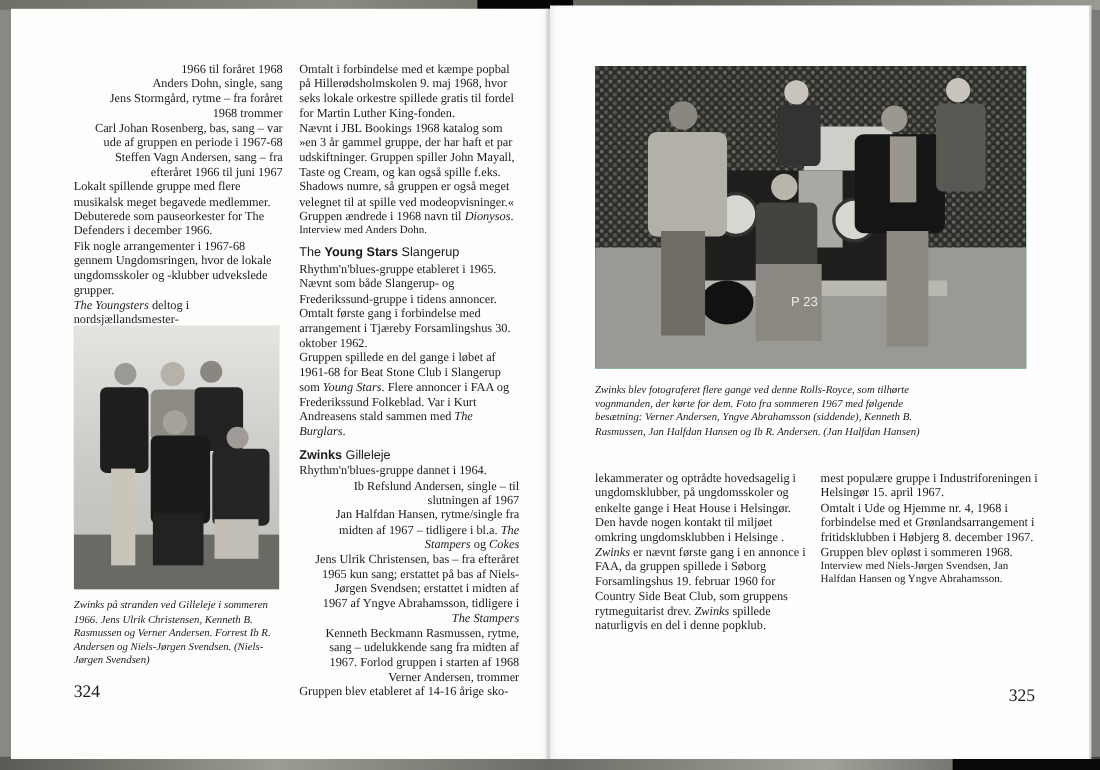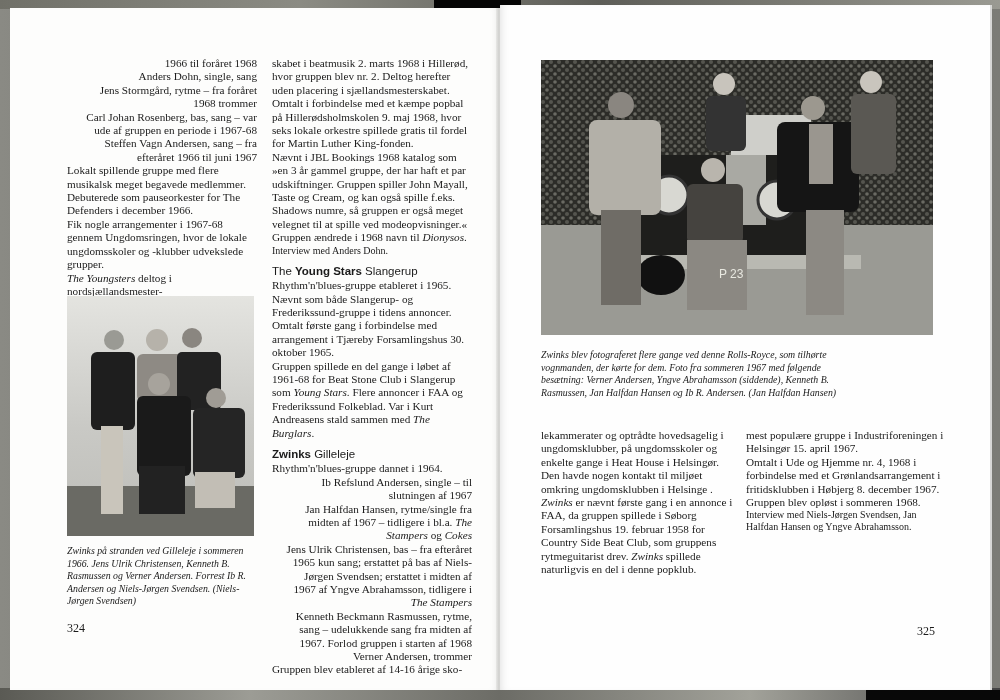--- a/index.html
+++ b/index.html
@@ -24,21 +24,21 @@
     background: linear-gradient(90deg,#e8e8e6,#cfcfcd 50%,#ececea); }
   .col { position:absolute; font-size:11.2px; line-height:13.4px; }
   .col p { margin:0; }
   .ind { padding-left:12px;text-align:right; }
   i, .it { font-style:italic; }
   .head { font-family:"Liberation Sans","DejaVu Sans",sans-serif; font-size:11.5px; margin-top:8px !important; margin-bottom:1px !important; }
   .head b { font-weight:bold; }
   .small { font-size:10px; line-height:12px; }
   .caption { font-style:italic; font-size:9.8px; line-height:12.6px; }
   .photo { position:absolute; overflow:hidden; }
-  .pagenum { position:absolute; font-size:12px; }
+  .pagenum { position:absolute; font-size:16px; }
 </style>
 </head>
 <body>
 
 <div class="bg-strip-top"></div>
 <div class="bg-black-a"></div>
 <div class="bg-strip-bottom"></div>
 <div class="bg-black-b"></div>
 
 <div class="page page-left"></div>
@@ -85,29 +85,28 @@
     <circle cx="149" cy="102" r="10" fill="#a09c95"></circle>
     <rect x="126" y="112" width="52" height="70" rx="6" fill="#252525"></rect>
     <rect x="128" y="176" width="40" height="36" fill="#c2beb5"></rect>
   </svg>
 </div>
 <div class="col caption" style="left:67px; top:545px; width:190px;">Zwinks på stranden ved Gilleleje i sommeren 1966. Jens Ulrik Christensen, Kenneth B. Rasmussen og Verner Andersen. Forrest Ib R. Andersen og Niels-Jørgen Svendsen. (Niels-Jørgen Svendsen)</div>
 
 <div class="pagenum" style="left:67px; top:621px;">324</div>
 
 <div class="col" style="left:272px; top:57px; width:200px;">
-  <p>skabet i beatmusik 2. marts 1968 i Hillerød, hvor gruppen blev nr. 2. Deltog herefter uden placering i sjællandsmesterskabet.</p>
   <p>Omtalt i forbindelse med et kæmpe popbal på Hillerødsholmskolen 9. maj 1968, hvor seks lokale orkestre spillede gratis til fordel for Martin Luther King-fonden.</p>
   <p>Nævnt i JBL Bookings 1968 katalog som »en 3 år gammel gruppe, der har haft et par udskiftninger. Gruppen spiller John Mayall, Taste og Cream, og kan også spille f.eks. Shadows numre, så gruppen er også meget velegnet til at spille ved modeopvisninger.«</p>
   <p><span>Gruppen ændrede i 1968 navn til </span><i>Dionysos</i><span>.</span></p>
   <p class="small">Interview med Anders Dohn.</p>
 
   <p class="head"><span>The </span><b>Young Stars</b><span> Slangerup</span></p>
   <p>Rhythm'n'blues-gruppe etableret i 1965.</p>
-  <p>Nævnt som både Slangerup- og Frederikssund-gruppe i tidens annoncer. Omtalt første gang i forbindelse med arrangement i Tjæreby Forsamlingshus 30. oktober 1965.</p>
+  <p>Nævnt som både Slangerup- og Frederikssund-gruppe i tidens annoncer. Omtalt første gang i forbindelse med arrangement i Tjæreby Forsamlingshus 30. oktober 1962.</p>
   <p><span>Gruppen spillede en del gange i løbet af 1961-68 for Beat Stone Club i Slangerup som </span><i>Young Stars</i><span>. Flere annoncer i FAA og Frederikssund Folkeblad. Var i Kurt Andreasens stald sammen med </span><i>The Burglars</i><span>.</span></p>
 
   <p class="head"><b>Zwinks</b><span> Gilleleje</span></p>
   <p>Rhythm'n'blues-gruppe dannet i 1964.</p>
   <p class="ind">Ib Refslund Andersen, single – til slutningen af 1967</p>
   <p class="ind"><span>Jan Halfdan Hansen, rytme/single fra midten af 1967 – tidligere i bl.a. </span><i>The Stampers</i><span> og </span><i>Cokes</i></p>
   <p class="ind"><span>Jens Ulrik Christensen, bas – fra efteråret 1965 kun sang; erstattet på bas af Niels-Jørgen Svendsen; erstattet i midten af 1967 af Yngve Abrahamsson, tidligere i </span><i>The Stampers</i></p>
   <p class="ind">Kenneth Beckmann Rasmussen, rytme, sang – udelukkende sang fra midten af 1967. Forlod gruppen i starten af 1968</p>
   <p class="ind">Verner Andersen, trommer</p>
   <p>Gruppen blev etableret af 14-16 årige sko-</p>
@@ -151,21 +150,21 @@
 
     <circle cx="330" cy="22" r="11" fill="#c9c5bd"></circle>
     <rect x="310" y="34" width="45" height="80" rx="6" fill="#5a5853"></rect>
     <text x="178" y="218" font-size="12" fill="#e8e8e0" font-family="Liberation Sans, sans-serif">P 23</text>
   </svg>
 </div>
 <div class="col caption" style="left:541px; top:349px; width:300px;">Zwinks blev fotograferet flere gange ved denne Rolls-Royce, som tilhørte vognmanden, der kørte for dem. Foto fra sommeren 1967 med følgende besætning: Verner Andersen, Yngve Abrahamsson (siddende), Kenneth B. Rasmussen, Jan Halfdan Hansen og Ib R. Andersen. (Jan Halfdan Hansen)</div>
 
 <div class="col" style="left:541px; top:429px; width:198px;">
   <p>lekammerater og optrådte hovedsagelig i ungdomsklubber, på ungdomsskoler og enkelte gange i Heat House i Helsingør. Den havde nogen kontakt til miljøet omkring ungdomsklubben i Helsinge .</p>
-  <p><i>Zwinks</i><span> er nævnt første gang i en annonce i FAA, da gruppen spillede i Søborg Forsamlingshus 19. februar 1958 for Country Side Beat Club, som gruppens rytmeguitarist drev. </span><i>Zwinks</i><span> spillede naturligvis en del i denne popklub.</span></p>
+  <p><i>Zwinks</i><span> er nævnt første gang i en annonce i FAA, da gruppen spillede i Søborg Forsamlingshus 19. februar 1960 for Country Side Beat Club, som gruppens rytmeguitarist drev. </span><i>Zwinks</i><span> spillede naturligvis en del i denne popklub.</span></p>
 </div>
 
 <div class="col" style="left:746px; top:429px; width:200px;">
   <p>mest populære gruppe i Industriforeningen i Helsingør 15. april 1967.</p>
   <p>Omtalt i Ude og Hjemme nr. 4, 1968 i forbindelse med et Grønlandsarrangement i fritidsklubben i Høbjerg 8. december 1967.</p>
   <p>Gruppen blev opløst i sommeren 1968.</p>
   <p class="small">Interview med Niels-Jørgen Svendsen, Jan Halfdan Hansen og Yngve Abrahamsson.</p>
 </div>
 
 <div class="pagenum" style="left:917px; top:624px;">325</div>

